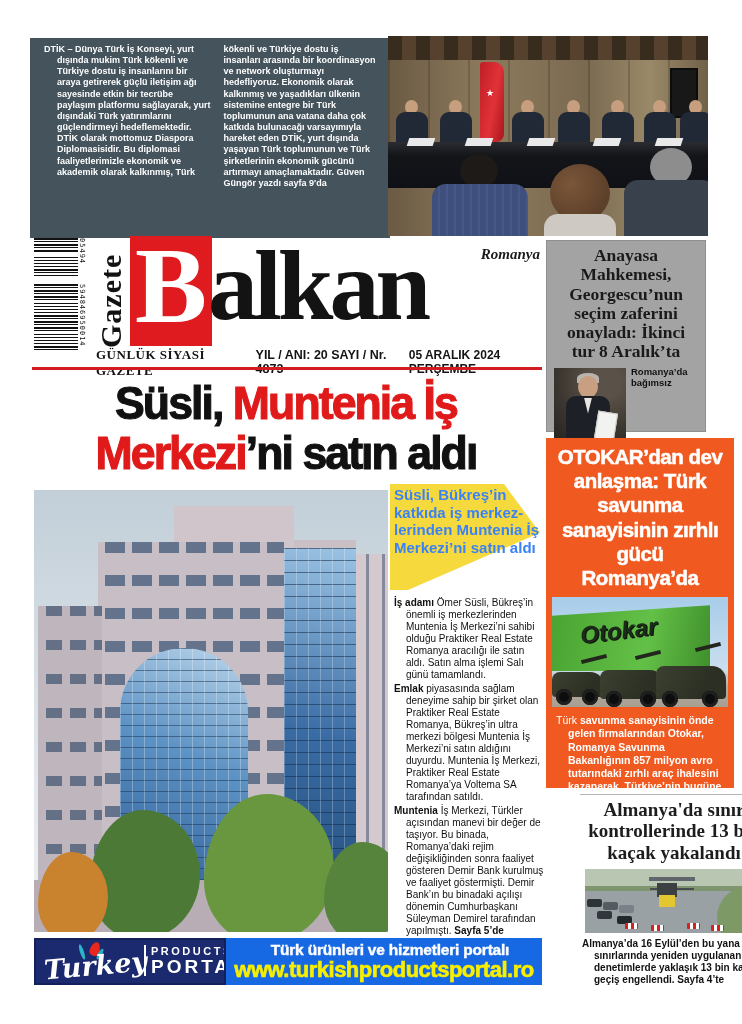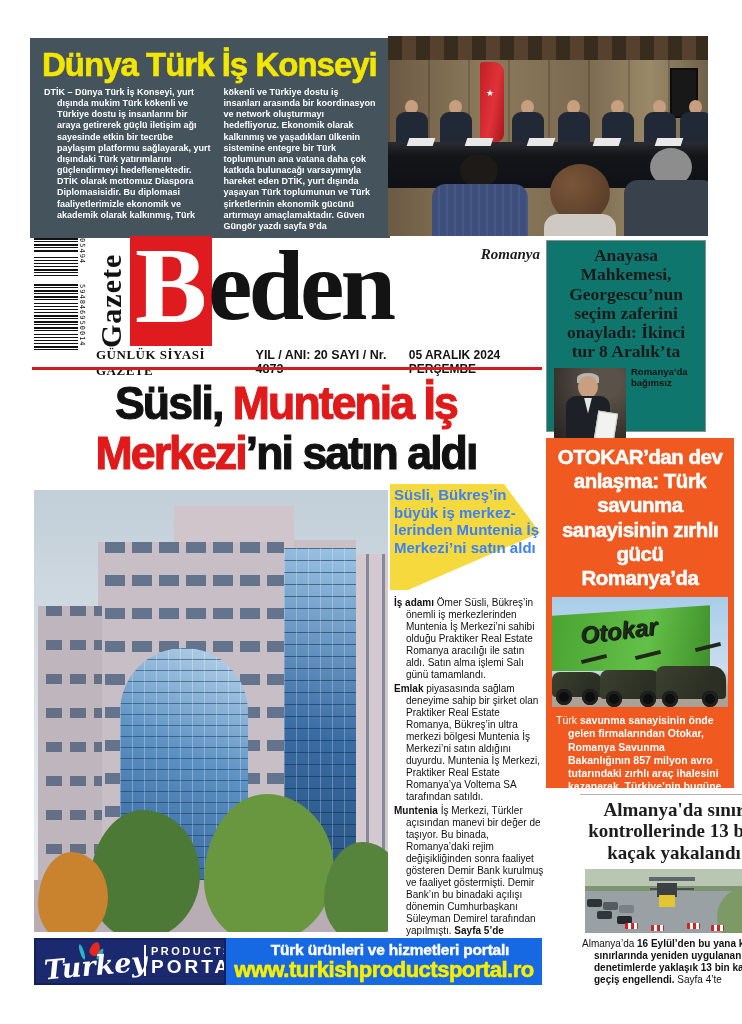--- a/index.html
+++ b/index.html
@@ -72,21 +72,21 @@
   
   .storycol{left:394px;top:486px;width:150px;}
   .subhead{position:relative;width:150px;min-height:104px;font-size:15px;font-weight:700;line-height:1.18;color:#3b82f6;}
   .subhead .tri{position:absolute;left:-4px;top:-2px;width:150px;height:106px;background:#f6d93c;clip-path:polygon(0 0,76% 0,100% 46%,12% 100%,0 100%);z-index:0;}
   .subhead .ln{position:relative;z-index:1;}
   .paras{margin-top:7px;width:150px;font-size:10px;line-height:1.2;color:#101010;font-weight:500;}
   .paras p{margin:0 0 2px 0;text-indent:-12px;padding-left:12px;}
   .paras b{font-weight:800;}
 
   
-  .geobox{left:546px;top:240px;width:160px;height:192px;border:1.5px solid #8f8f8f;padding:5px 7px;box-sizing:border-box;background:#0f766e;}
+  .geobox{left:546px;top:240px;width:160px;height:192px;border:1.5px solid #8f8f8f;padding:5px 7px;box-sizing:border-box;background:#a3a3a3;}
   .geobox h2{margin:0;font-family:"Liberation Serif",serif;font-size:17.5px;line-height:1.1;font-weight:700;text-align:center;color:#1a1a1a;}
   .geobody{margin-top:4px;font-size:9.5px;font-weight:600;line-height:1.22;color:#111;}
   .geobody b{font-weight:800;}
   .geophoto{float:left;width:72px;height:80px;margin:2px 5px 1px 0;position:relative;overflow:hidden;background:radial-gradient(circle at 72% 18%,#5a5248 0 18%,#39342e 60%,#23201c);}
   .geophoto .hd{position:absolute;left:24px;top:8px;width:20px;height:22px;border-radius:50%;background:#c99f82;}
   .geophoto .hr{position:absolute;left:23px;top:5px;width:22px;height:10px;border-radius:50% 50% 0 0;background:#b9b4ad;}
   .geophoto .bd{position:absolute;left:12px;top:28px;width:44px;height:52px;border-radius:10px 10px 0 0;background:#1d2026;}
   .geophoto .sh{position:absolute;left:30px;top:30px;width:8px;height:16px;background:#e8e6e2;clip-path:polygon(0 0,100% 0,50% 100%);}
   .geophoto .ballot{position:absolute;left:42px;top:44px;width:18px;height:26px;background:#f2f2f0;transform:rotate(9deg);border:1px solid #c9c9c4;}
 
@@ -105,41 +105,40 @@
   .almbox{left:546px;top:794px;width:188px;border-top:1px solid #b5b5b5;padding-top:4px;box-sizing:border-box;background:#fff;margin-left:34px;}
   .almbox h2{margin:0;font-family:"Liberation Serif",serif;font-size:19px;line-height:1.12;font-weight:700;text-align:center;color:#1d1d1d;}
   .almphoto{position:relative;margin:6px auto 0;width:178px;height:64px;overflow:hidden;background:linear-gradient(#b9c6b2 0 26%,#7e9570 26% 34%,#9aa1a5 34% 100%);}
   .almphoto .verge{position:absolute;right:-14px;top:18px;width:60px;height:60px;border-radius:50%;background:#7d9a66;}
   .almphoto .gantry{position:absolute;left:64px;top:8px;width:46px;height:4px;background:#60666b;box-shadow:0 10px 0 -1px #474c50;}
   .almphoto .truck{position:absolute;left:72px;top:14px;width:20px;height:14px;background:#3c4043;}
   .almphoto .truckc{position:absolute;left:74px;top:26px;width:16px;height:12px;background:#e3c630;}
   .almphoto .car{position:absolute;width:15px;height:8px;border-radius:2px;}
   .almphoto .bar{position:absolute;width:13px;height:6px;background:repeating-linear-gradient(90deg,#d42121 0 3px,#fff 3px 6px);border-radius:1px;}
   .almbody{margin:5px 2px 0 2px;font-size:10px;font-weight:600;line-height:1.22;color:#111;text-indent:-12px;padding-left:12px;}
-  .almbody b{font-weight:400;text-align:center;}
+  .almbody b{font-weight:700;text-align:center;}
 
   
   .banner{left:34px;top:938px;width:508px;height:47px;display:flex;}
   .logobox{width:192px;height:100%;background:#1b2a6e;position:relative;overflow:hidden;border:2px solid #13205a;box-sizing:border-box;}
   .turkey{position:absolute;left:8px;top:10px;font-family:"DejaVu Serif",serif;font-style:italic;font-weight:700;font-size:27px;color:#fff;transform:rotate(-5deg);letter-spacing:0;}
   .tulip1{position:absolute;left:54px;top:2px;width:10px;height:14px;background:#e8281e;border-radius:60% 40% 50% 50%/70% 70% 30% 30%;transform:rotate(14deg);}
   .tulip2{position:absolute;left:44px;top:4px;width:4px;height:16px;background:#2ab5c8;border-radius:50%;transform:rotate(-18deg);}
   .tulip3{position:absolute;left:62px;top:8px;width:4px;height:12px;background:#27b0c4;border-radius:50%;transform:rotate(30deg);}
   .prodwrap{position:absolute;left:108px;top:5px;border-left:2px solid #fff;padding-left:5px;color:#fff;}
   .prodwrap .l1{font-size:11px;letter-spacing:2.5px;font-weight:600;}
   .prodwrap .l2{font-size:19px;letter-spacing:3px;font-weight:600;line-height:1.0;}
   .bluebox{flex:1;background:#1668e3;text-align:center;color:#fff;padding-top:3px;box-sizing:border-box;}
   .bluebox .t1{font-size:15.5px;font-weight:800;letter-spacing:-.2px;padding-left:12px;-webkit-text-stroke:.4px #fff;}
   .bluebox .t2{font-size:22px;font-weight:800;color:#f7ee00;letter-spacing:-.5px;line-height:1.0;-webkit-text-stroke:.6px #f7ee00;}
 </style>
 </head>
 <body>
 
 <div class="abs topbox">
-  <h1>Dünya Türk İş Konseyi</h1>
   <div class="topcols">
     <div class="col hang">DTİK – Dünya Türk İş Konseyi, yurt dışında mukim Türk kökenli ve Türkiye dostu iş insanlarını bir araya getirerek güçlü iletişim ağı sayesinde etkin bir tecrübe paylaşım platformu sağlayarak, yurt dışındaki Türk yatırımlarını güçlendirmeyi hedeflemektedir. DTİK olarak mottomuz Diaspora Diplomasisidir. Bu diplomasi faaliyetlerimizle ekonomik ve akademik olarak kalkınmış, Türk</div>
     <div class="col">kökenli ve Türkiye dostu iş insanları arasında bir koordinasyon ve network oluşturmayı hedefliyoruz. Ekonomik olarak kalkınmış ve yaşadıkları ülkenin sistemine entegre bir Türk toplumunun ana vatana daha çok katkıda bulunacağı varsayımıyla hareket eden DTİK, yurt dışında yaşayan Türk toplumunun ve Türk şirketlerinin ekonomik gücünü artırmayı amaçlamaktadır. Güven Güngör yazdı sayfa 9'da</div>
   </div>
 </div>
 
 <div class="abs conf">
   <div class="ceiling"></div>
   <div class="wallpanels"></div>
   <div class="screen"></div>
@@ -193,21 +192,21 @@
 </div>
 
 <div class="abs barcode">
   <div class="bc bc1"></div>
   <div class="bcnum bcnum1">05494</div>
   <div class="bc bc2"></div>
   <div class="bcnum bcnum2">594846950014</div>
 </div>
 <div class="abs gazete">Gazete</div>
 <div class="abs bbox"><span>B</span></div>
-<div class="abs alkan">eden</div>
+<div class="abs alkan">alkan</div>
 <div class="abs romanya">Romanya</div>
 <div class="abs inforow">
   <span class="tagline">GÜNLÜK SİYASİ GAZETE</span>
   <span class="issue">YIL / ANI: 20 SAYI / Nr. 4873</span>
   <span class="date"><span>05 ARALIK 2024 </span><b>PERŞEMBE</b></span>
 </div>
 <div class="abs redrule"></div>
 
 <div class="abs mainhead">
   <div><span>Süsli, </span><span class="red">Muntenia İş</span></div>
@@ -225,21 +224,21 @@
   <div class="tree" style="left:56px;bottom:-8px;width:110px;height:130px;background:#4c7a36"></div>
   <div class="tree" style="left:4px;bottom:-10px;width:70px;height:90px;background:#c9832f"></div>
   <div class="tree" style="left:170px;bottom:-12px;width:130px;height:150px;background:#69973f"></div>
   <div class="tree" style="left:290px;bottom:-10px;width:80px;height:100px;background:#57843c"></div>
 </div>
 
 <div class="abs storycol">
   <div class="subhead">
     <div class="tri"></div>
     <div class="ln">Süsli, Bükreş’in</div>
-    <div class="ln">büyük iş merkez-</div>
+    <div class="ln">katkıda iş merkez-</div>
     <div class="ln">lerinden Muntenia İş</div>
     <div class="ln">Merkezi’ni satın aldı</div>
   </div>
   <div class="paras">
     <p><b>İş adamı</b><span> Ömer Süsli, Bükreş’in önemli iş merkezlerinden Muntenia İş Merkezi’ni sahibi olduğu Praktiker Real Estate Romanya aracılığı ile satın aldı. Satın alma işlemi Salı günü tamamlandı.</span></p>
     <p><b>Emlak</b><span> piyasasında sağlam deneyime sahip bir şirket olan Praktiker Real Estate Romanya, Bükreş’in ultra merkezi bölgesi Muntenia İş Merkezi’ni satın aldığını duyurdu. Muntenia İş Merkezi, Praktiker Real Estate Romanya’ya Voltema SA tarafından satıldı.</span></p>
     <p><b>Muntenia</b><span> İş Merkezi, Türkler açısından manevi bir değer de taşıyor. Bu binada, Romanya’daki rejim değişikliğinden sonra faaliyet gösteren Demir Bank kurulmuş ve faaliyet göstermişti. Demir Bank’ın bu binadaki açılışı dönemin Cumhurbaşkanı Süleyman Demirel tarafından yapılmıştı. </span><b>Sayfa 5’de</b></p>
   </div>
 </div>
 

